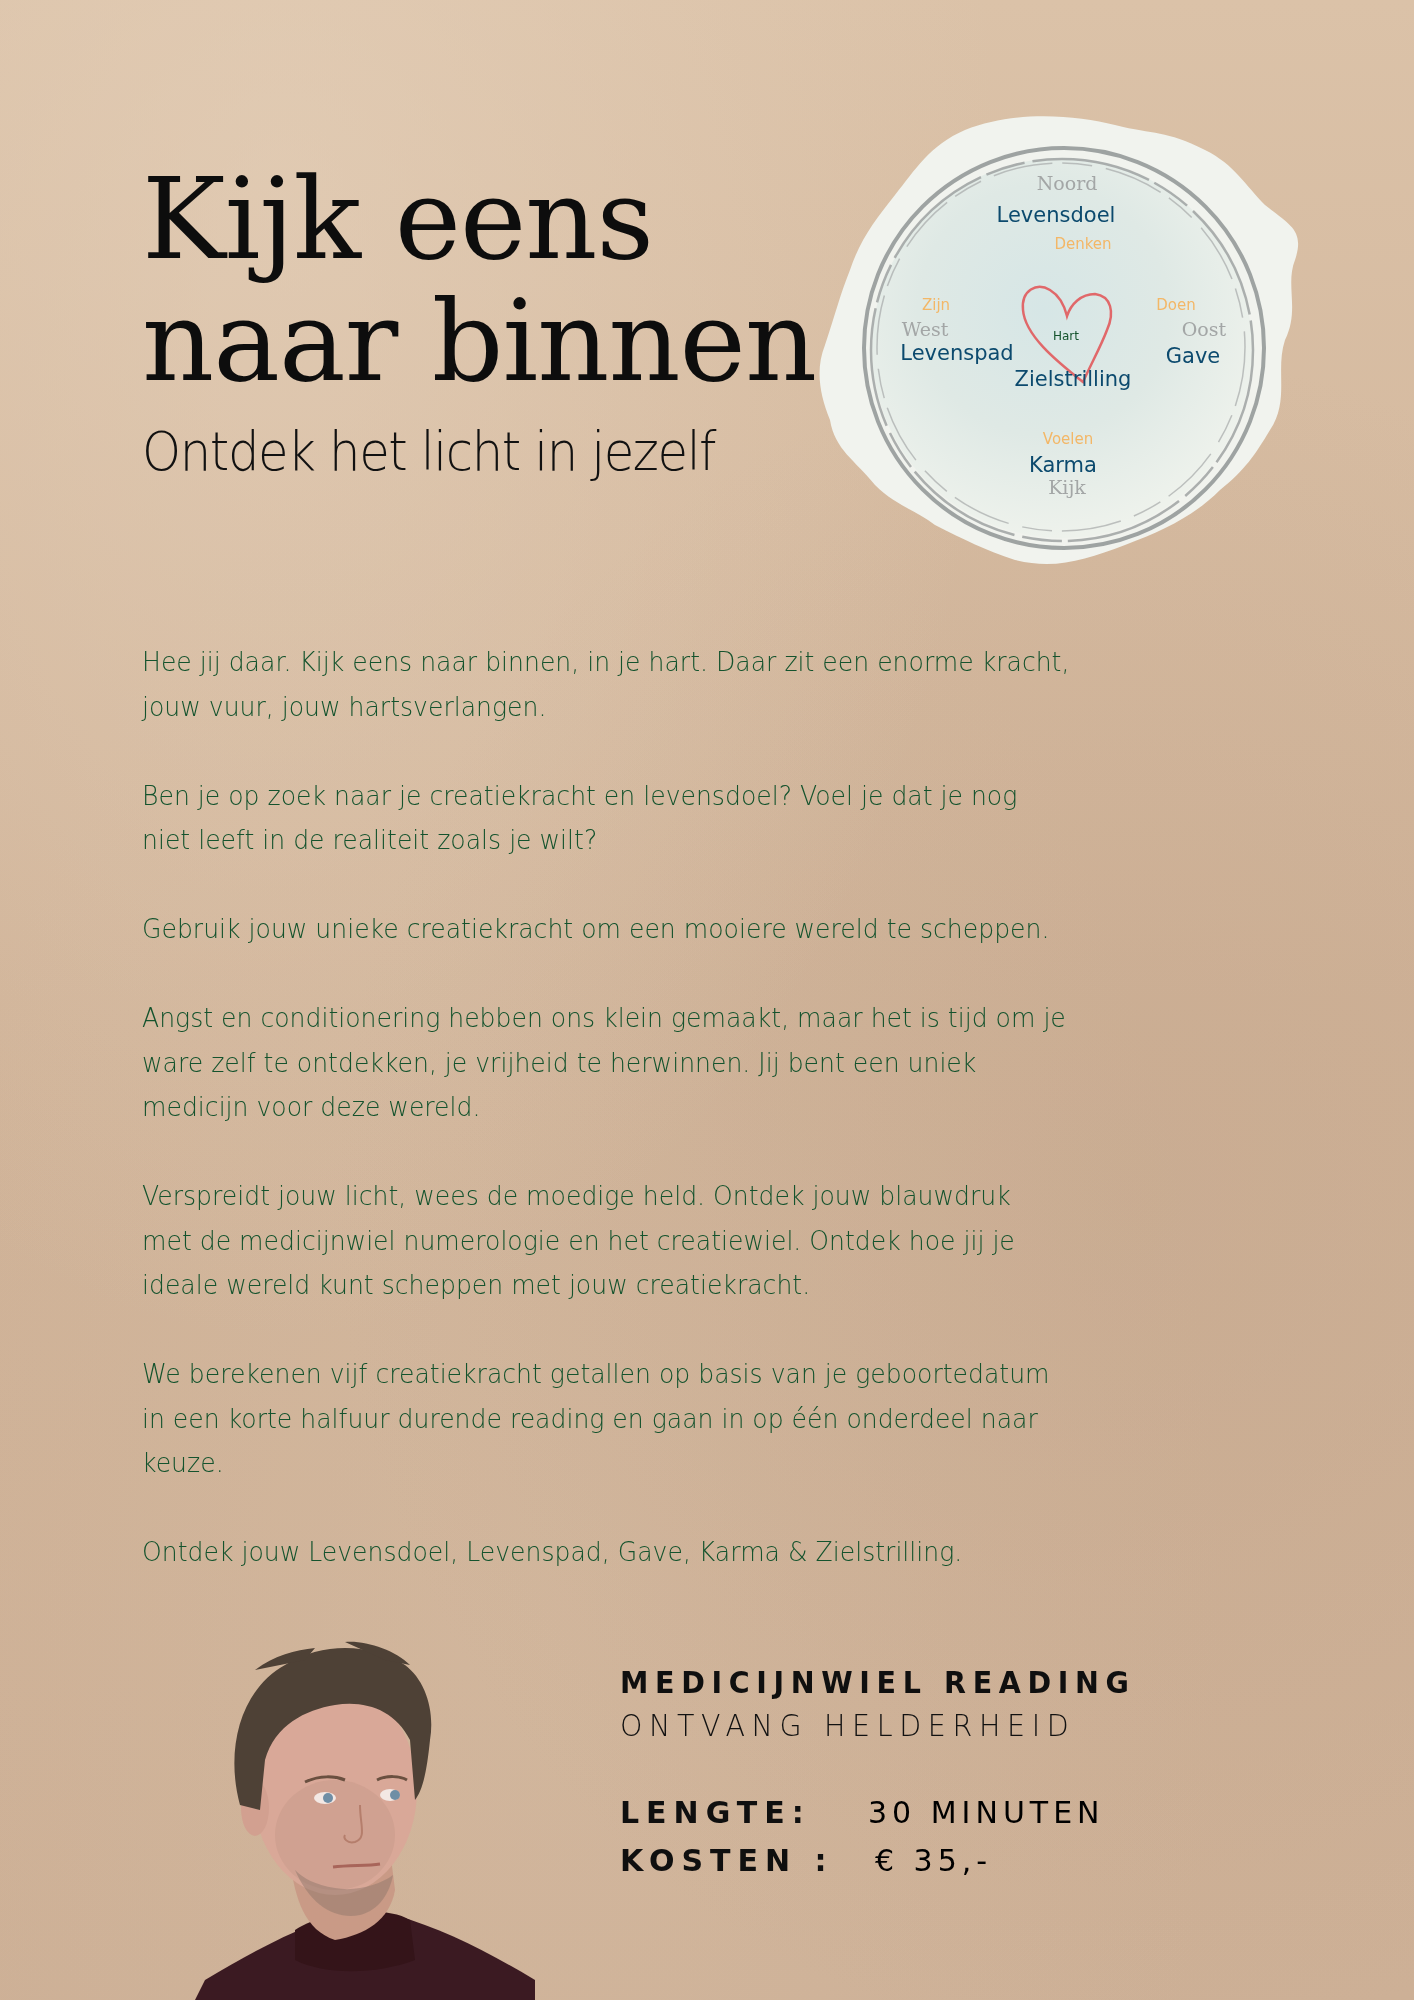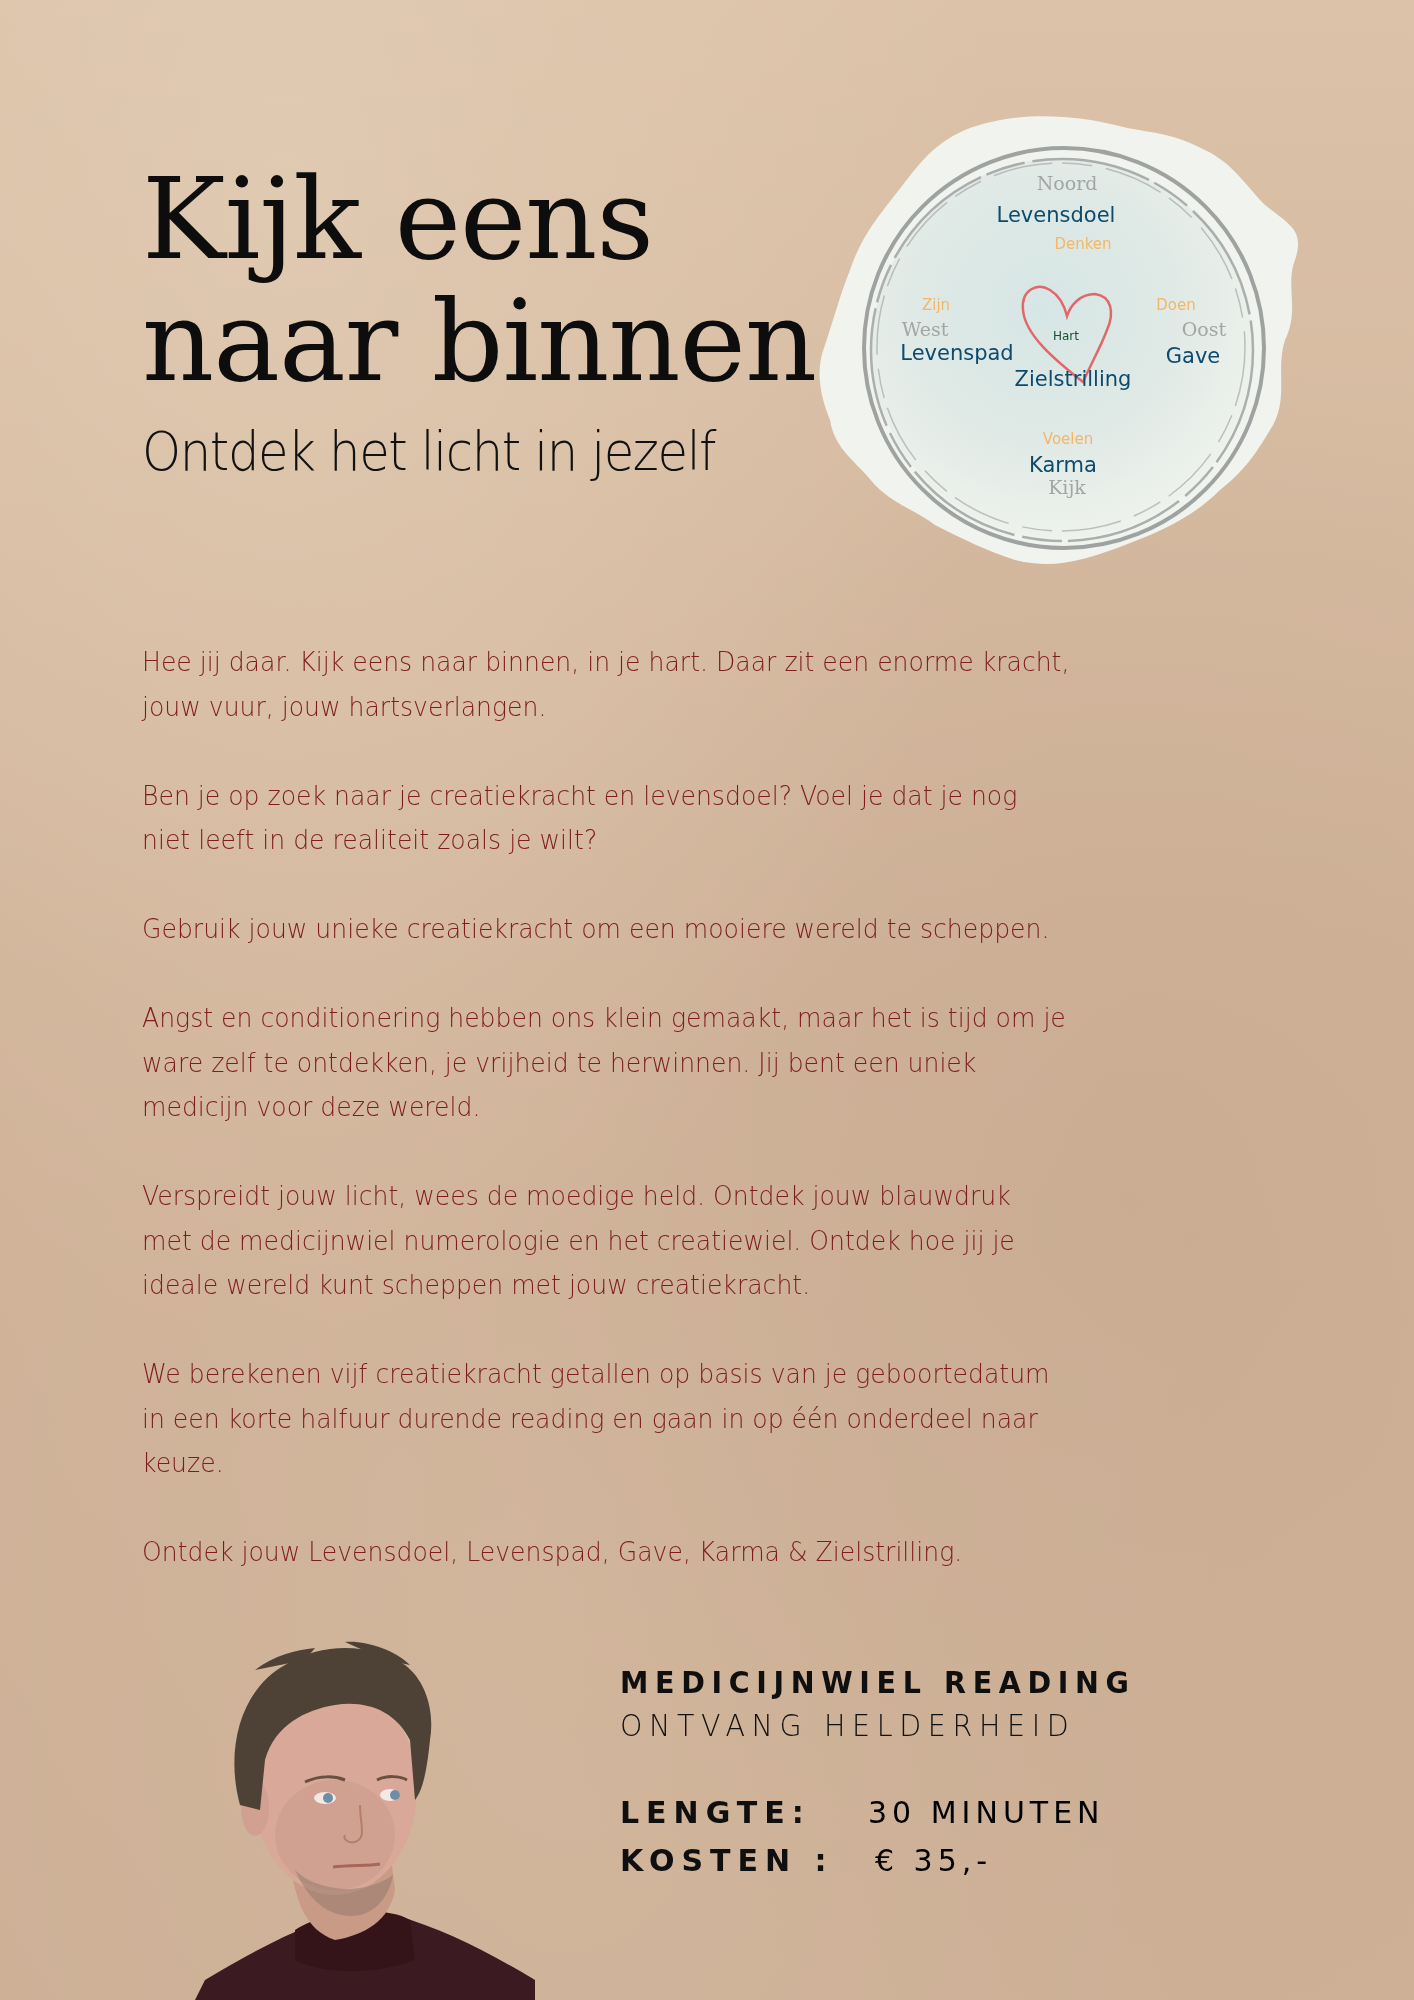--- a/index.html
+++ b/index.html
@@ -38,21 +38,21 @@
     white-space: nowrap; transform: translateX(-50%);
   }
   .dir { color: #a3a6a6; font-size: 19px; font-family: "DejaVu Serif", serif; }
   .blue { color: #0c4a6e; font-size: 21px; }
   .orange { color: #f3b767; font-size: 15px; }
   .red { color: #14532d; font-size: 12px; }
 
   .body-text {
     position: absolute; left: 142px; top: 640px; width: 1150px;
     font-family: "DejaVu Sans", sans-serif; font-weight: 200;
-    font-size: 27px; line-height: 44.5px; color: #7f1d1d;
+    font-size: 27px; line-height: 44.5px; color: #14532d;
   }
   .body-text p { margin: 0 0 44.5px 0; transform: scaleX(0.93); transform-origin: left; white-space: pre-line; }
 
   .portrait {
     position: absolute; left: 195px; top: 1630px; width: 340px; height: 370px;
   }
 
   .info { position: absolute; left: 620px; top: 1665px; }
   .info .name {
     font-family: "DejaVu Sans", sans-serif; font-weight: bold;

